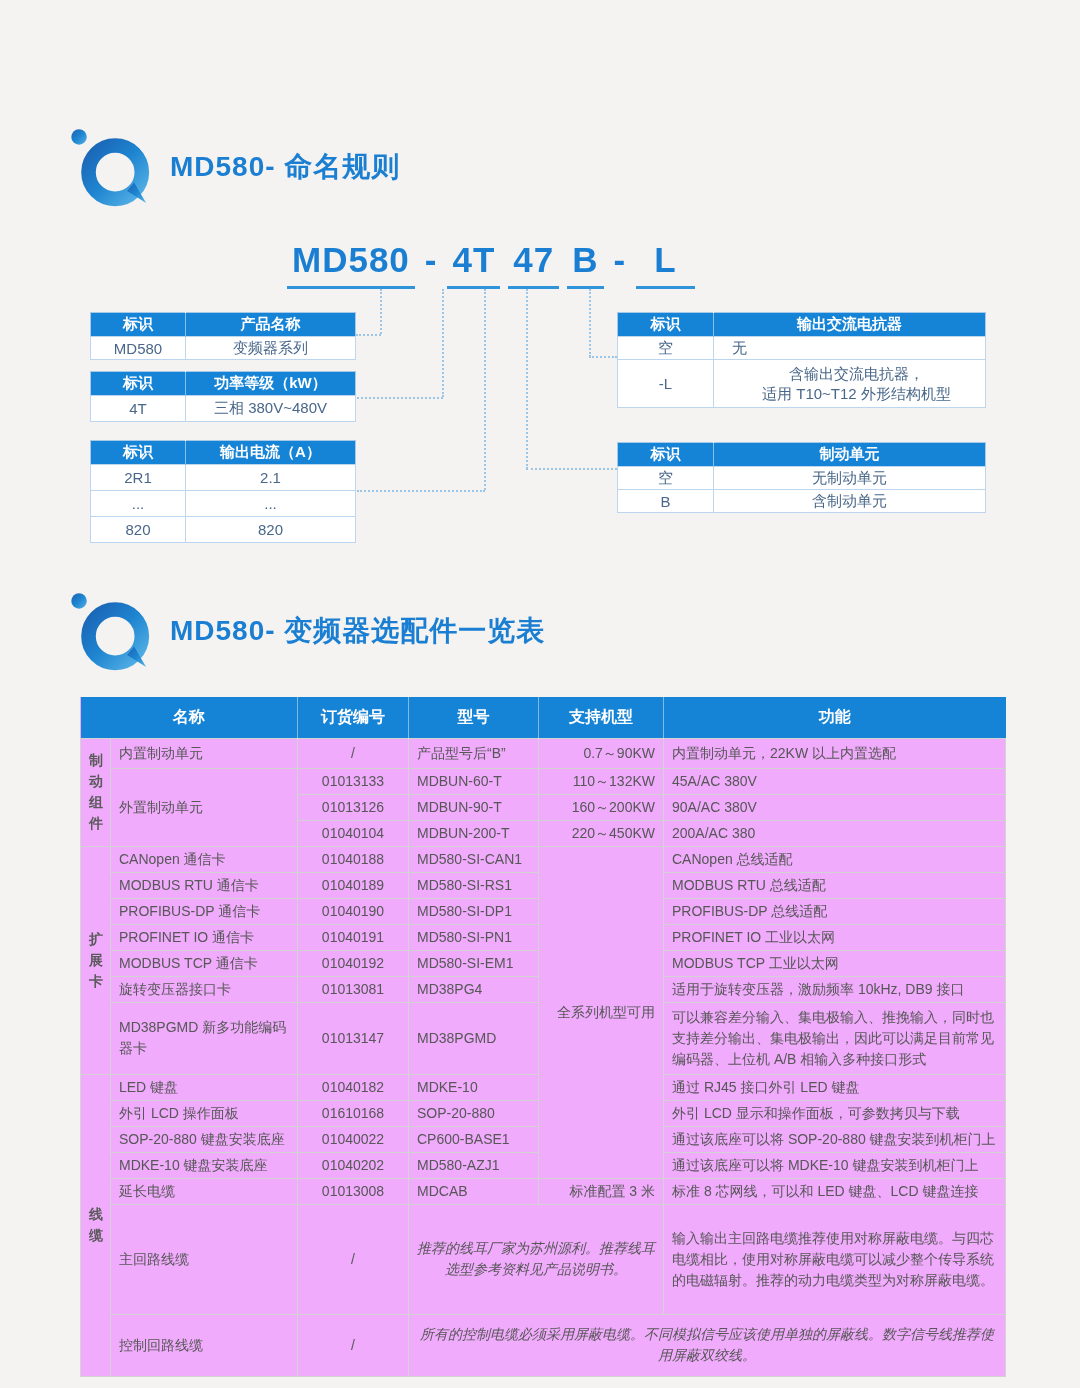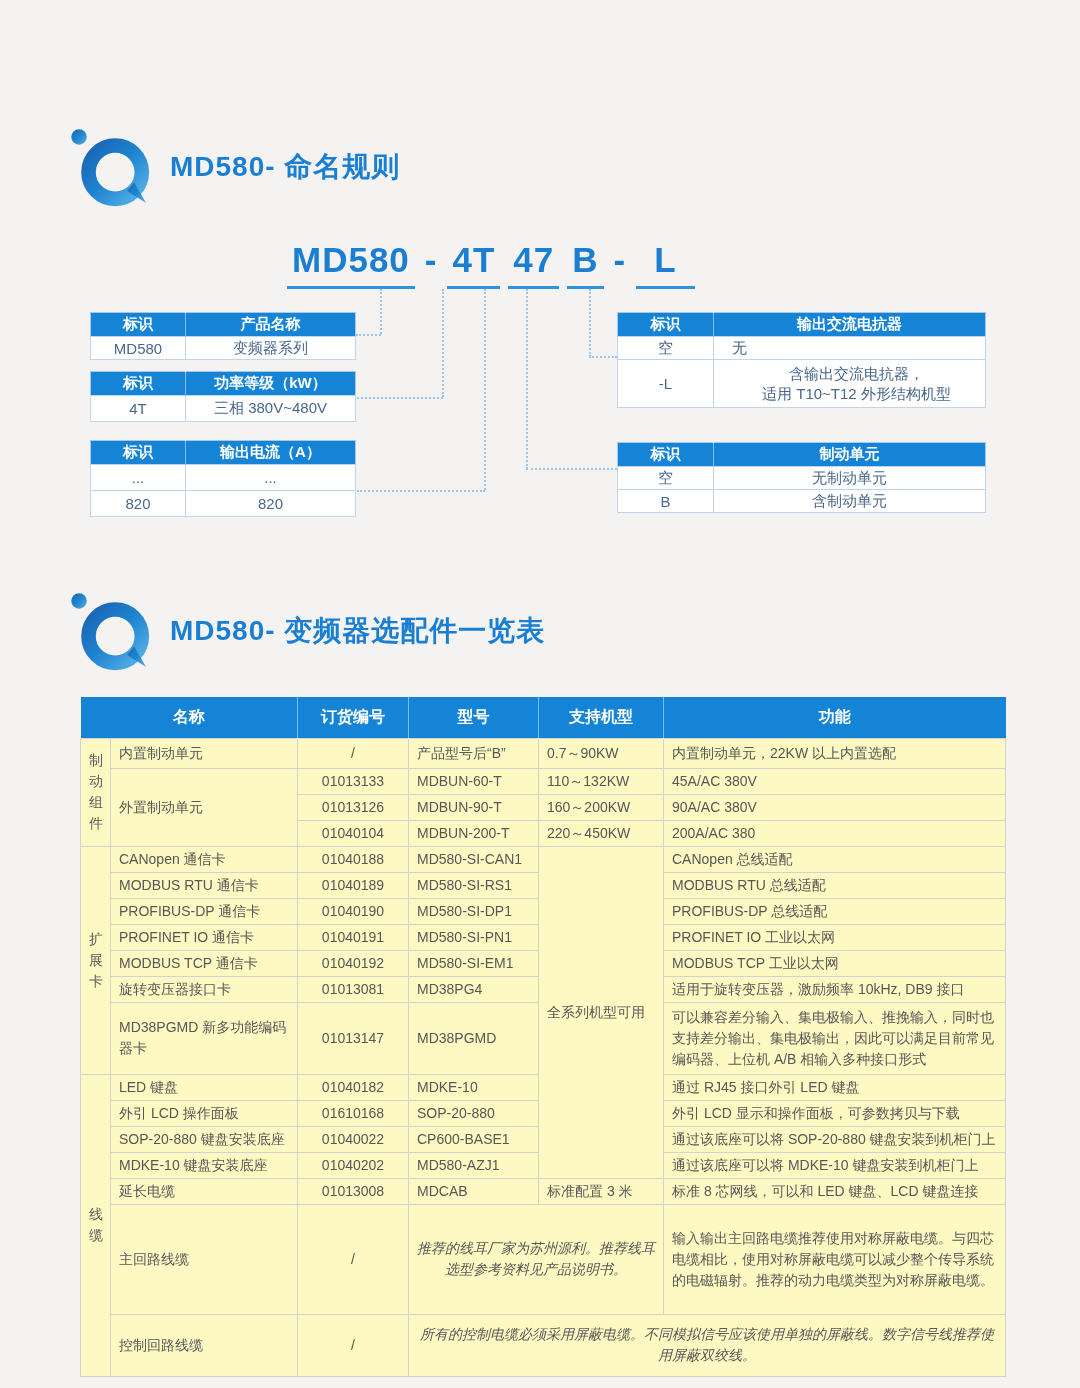--- a/index.html
+++ b/index.html
@@ -27,30 +27,30 @@
                font-size:15px; color:#49678a; border:1px solid #a6c9e8; }
   table.mini th { background:#1583d6; color:#fff; font-weight:bold; font-size:15px;
                   height:24px; border-right:1px solid rgba(255,255,255,.5); }
   table.mini th:last-child { border-right:none; }
   table.mini td { border:1px solid #bcd6ef; text-align:center; height:23px; padding:1px 4px; }
   table.mini td.left { text-align:left; padding-left:18px; }
   table.mini td.two-line { white-space:pre-line; line-height:1.3; padding:4px 4px 4px 18px; }
 
   
   table.acc { position:absolute; left:80px; top:697px; width:925px; border-collapse:collapse;
-              table-layout:fixed; background:#fef9c3; font-size:14px; color:#575757;padding-left:31px; }
+              table-layout:fixed; background:#f0abfc; font-size:14px; color:#575757;padding-left:31px; }
   table.acc th { background:#1583d6; color:#fff; font-size:16px; font-weight:bold; height:41px;
                  border-left:1px solid rgba(255,255,255,.45); }
   table.acc th:first-child { border-left:none; }
   table.acc td { border:1px solid #d2d2d2; padding:2px 8px; line-height:1.5; }
-  td.grp  { word-break:break-all; padding:2px 7px; line-height:1.6; color:#5a5a5a; }
+  td.grp  { word-break:break-all; padding:2px 7px; line-height:1.6; color:#5a5a5a;font-weight:bold; }
   td.name { text-align:left; }
   td.order{ text-align:center; }
   td.model{ text-align:left; padding-left:12px; }
-  td.supp { text-align:left; }
+  td.supp { text-align:right; }
   td.func { text-align:left; }
   td.note { text-align:center; padding:4px 10px;font-style:italic; }
   tr.h30{height:30px} tr.h25{height:25px} tr.h72{height:72px} tr.h110{height:110px} tr.h62{height:62px}
 </style>
 </head>
 <body>
 
 <div class="canvas">
 
   <div class="sec-head" style="left:66px; top:124px;">
@@ -128,20 +128,24 @@
     <colgroup>
         <col style="width:95px">
         <col style="width:170px">
       </colgroup>
     <tbody>
         <tr>
       <th>标识</th>
       <th>输出电流（A）</th>
     </tr>
     <tr style="height:26px">
+      <td>2R1</td>
+      <td>2.1</td>
+    </tr>
+    <tr style="height:26px">
       <td>...</td>
       <td>...</td>
     </tr>
     <tr style="height:26px">
       <td>820</td>
       <td>820</td>
     </tr>
   </tbody>
     </table>
 

